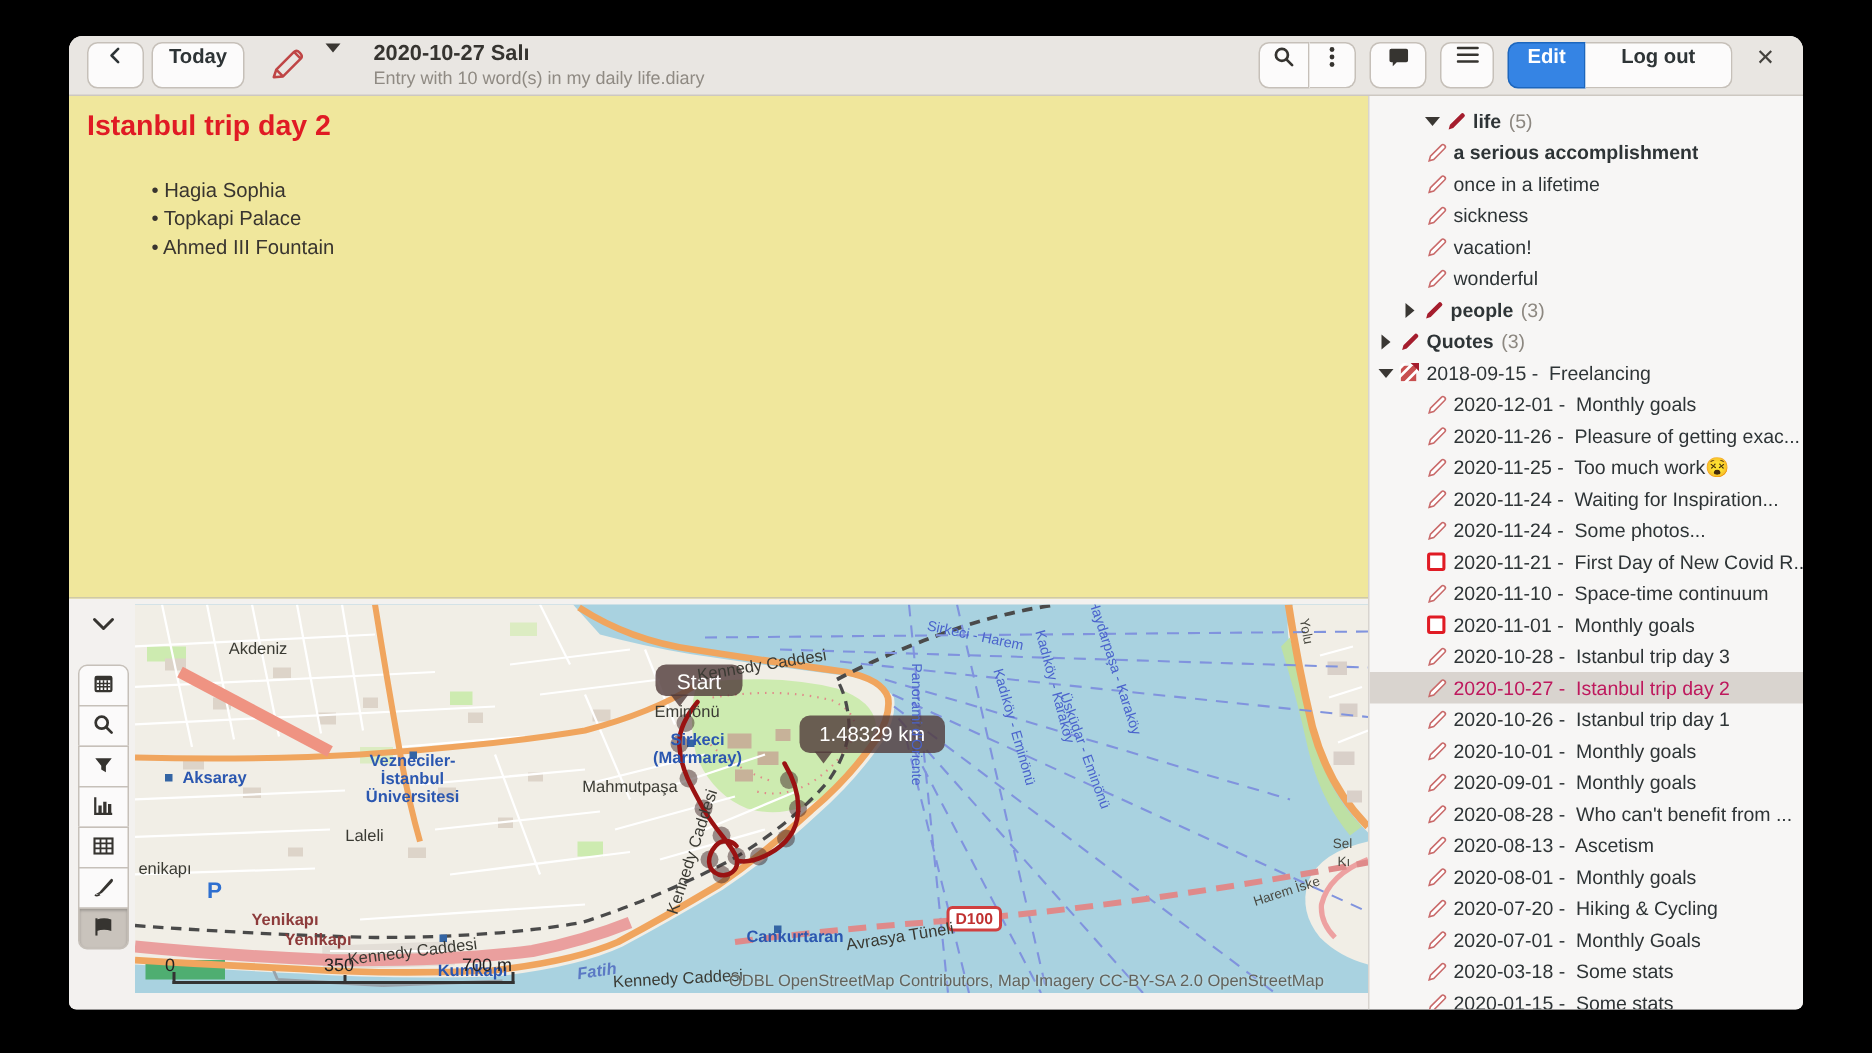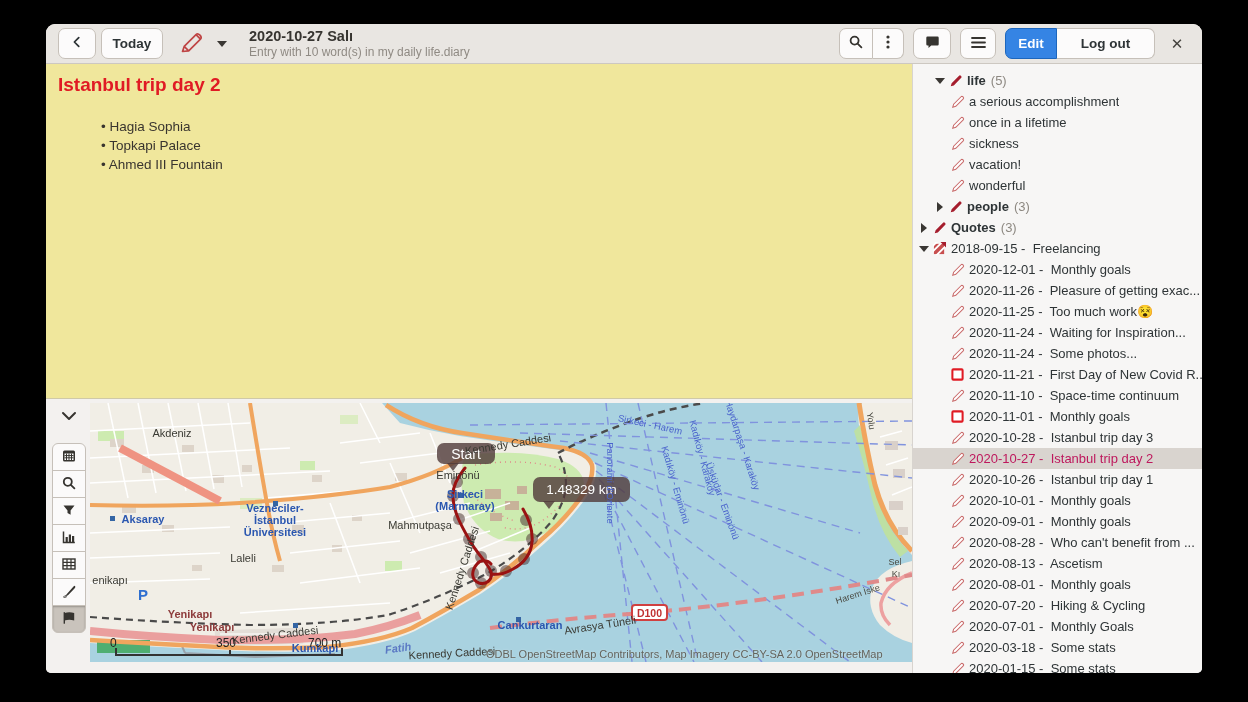--- a/index.html
+++ b/index.html
@@ -4,21 +4,21 @@
 <style>
   html,body{margin:0;padding:0;background:#000;width:1248px;height:702px;overflow:hidden;
     font-family:"Liberation Sans", sans-serif;}
   *{box-sizing:border-box;}
   .window{position:absolute;left:46px;top:24px;width:1156px;height:649px;background:#f3f1ef;
     border-radius:9px 9px 5px 5px;overflow:hidden;}
   
   .headerbar{position:absolute;left:0;top:0;width:1156px;height:40px;background:#e9e6e2;
     border-bottom:1px solid #cdc8c1;display:flex;align-items:center;padding:0 12px;}
   .hbtn{height:31px;background:#fcfbfb;border:1px solid #c6c0b9;border-radius:7px;
-    font-weight:bold;font-size:13.5px;color:#2e3436;display:flex;align-items:center;
+    font-weight:bold;font-size:13.5px;color:#2e3436;display:flex;
     justify-content:center;cursor:default;}
   .flat{border:none;background:transparent;}
   .linked{display:flex;}
   .linked .hbtn{border-radius:0;border-left-width:0;}
   .linked .hbtn:first-child{border-radius:7px 0 0 7px;border-left-width:1px;}
   .linked .hbtn:last-child{border-radius:0 7px 7px 0;}
   .hbtn.accent{background:#3584e4;border-color:#1c66bd;color:#ffffff;}
   .titles{margin-left:16px;display:flex;flex-direction:column;justify-content:center;line-height:1.2;}
   .title{font-weight:bold;font-size:14.5px;color:#363430;}
   .subtitle{font-size:12px;color:#8f8a83;}
@@ -418,24 +418,24 @@
       <span class="scalelabel sl1">350</span>
       <span class="scalelabel sl2">700 m</span>
       <div class="scalebar">
           <span class="midtick"></span>
         </div>
       <div class="attrib">ODBL OpenStreetMap Contributors, Map Imagery CC-BY-SA 2.0 OpenStreetMap</div>
     </div>
   </div>
 
   <div class="sidebar" id="sidebar">
-      <div class="trow" style="padding-left: 22px;"><span class="exp open"></span><span class="ticon"><svg width="14" height="14" viewBox="0 0 16 16">
+      <div class="trow" style="padding-left: 22px; margin-left: 15px;"><span class="exp open"></span><span class="ticon"><svg width="14" height="14" viewBox="0 0 16 16">
             <path d="M2,14 L3,10.5 L11.5,2 Q12.5,1 13.8,2.2 Q15,3.4 14,4.4 L5.5,13 Z" fill="#a51d2d"></path>
           </svg></span><span class="tlabel b">life</span><span class="tcount">(5)</span></div>
-      <div class="trow" style="padding-left: 38px;"><span class="ticon"><svg width="14" height="14" viewBox="0 0 16 16">
+      <div class="trow" style="padding-left: 38px; font-weight: bold;"><span class="ticon"><svg width="14" height="14" viewBox="0 0 16 16">
             <path d="M2,14 L3,10.5 L11.5,2 Q12.5,1 13.8,2.2 Q15,3.4 14,4.4 L5.5,13 Z" fill="#fff" stroke="#c96a6a" stroke-width="1.2"></path>
           </svg></span><span class="tlabel">a serious accomplishment</span></div>
       <div class="trow" style="padding-left: 38px;"><span class="ticon"><svg width="14" height="14" viewBox="0 0 16 16">
             <path d="M2,14 L3,10.5 L11.5,2 Q12.5,1 13.8,2.2 Q15,3.4 14,4.4 L5.5,13 Z" fill="#fff" stroke="#c96a6a" stroke-width="1.2"></path>
           </svg></span><span class="tlabel">once in a lifetime</span></div>
       <div class="trow" style="padding-left: 38px;"><span class="ticon"><svg width="14" height="14" viewBox="0 0 16 16">
             <path d="M2,14 L3,10.5 L11.5,2 Q12.5,1 13.8,2.2 Q15,3.4 14,4.4 L5.5,13 Z" fill="#fff" stroke="#c96a6a" stroke-width="1.2"></path>
           </svg></span><span class="tlabel">sickness</span></div>
       <div class="trow" style="padding-left: 38px;"><span class="ticon"><svg width="14" height="14" viewBox="0 0 16 16">
             <path d="M2,14 L3,10.5 L11.5,2 Q12.5,1 13.8,2.2 Q15,3.4 14,4.4 L5.5,13 Z" fill="#fff" stroke="#c96a6a" stroke-width="1.2"></path>

